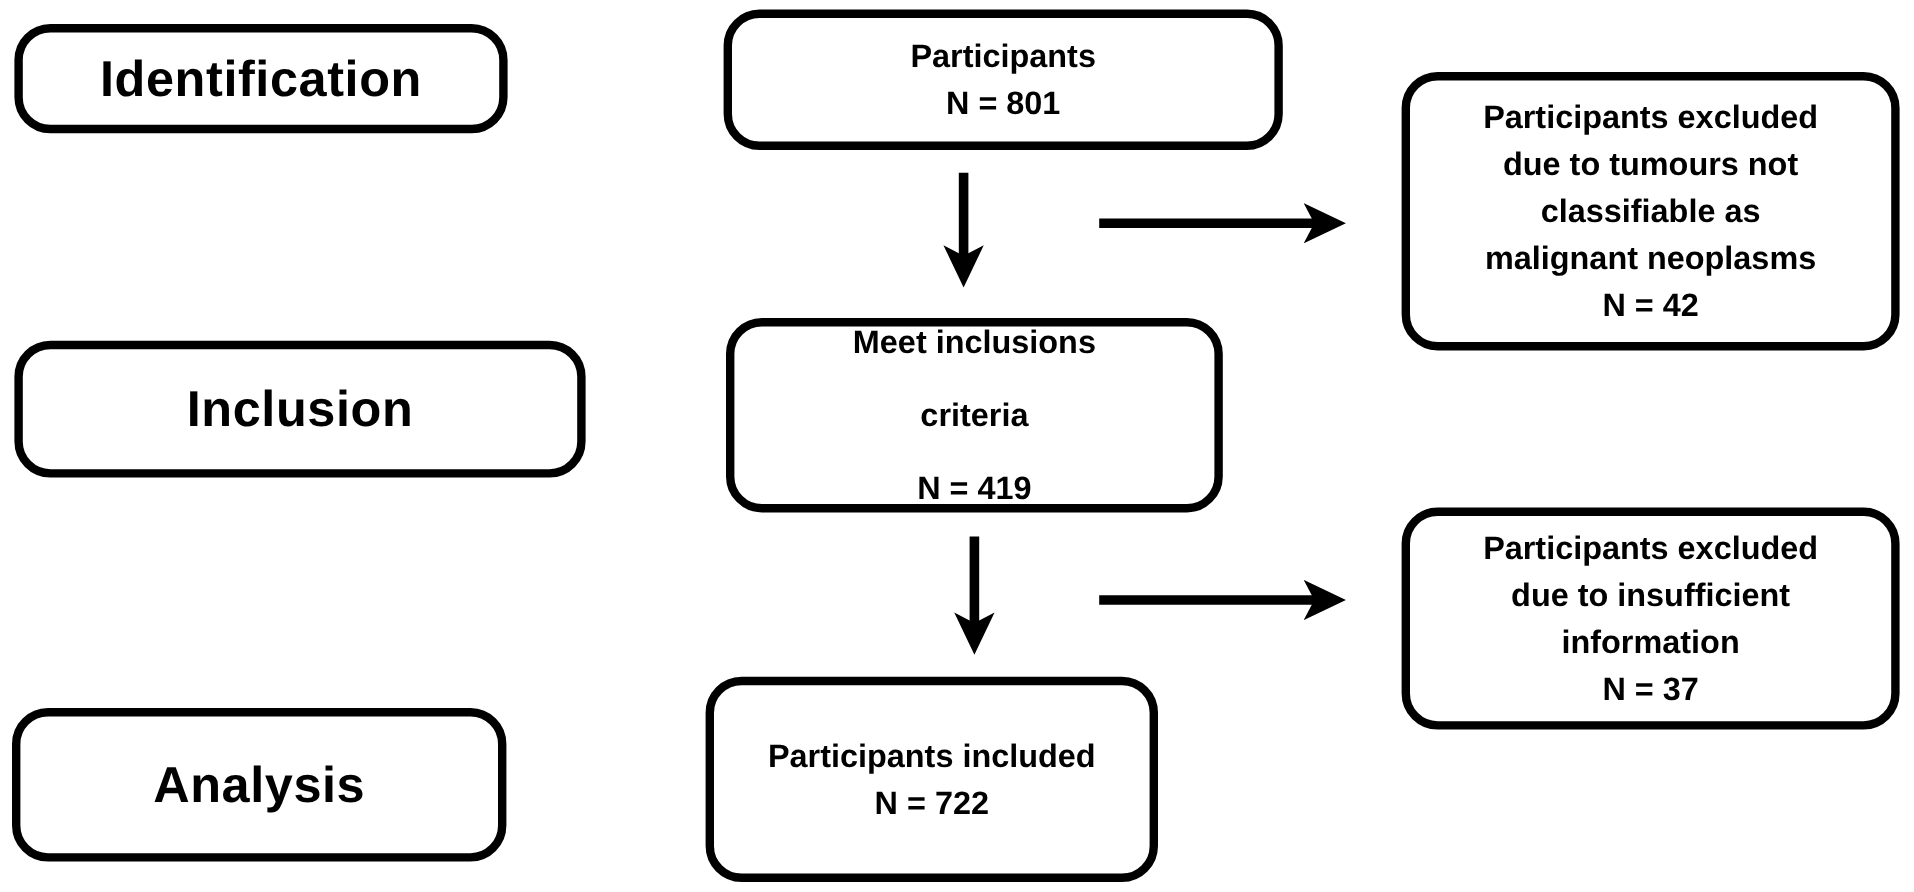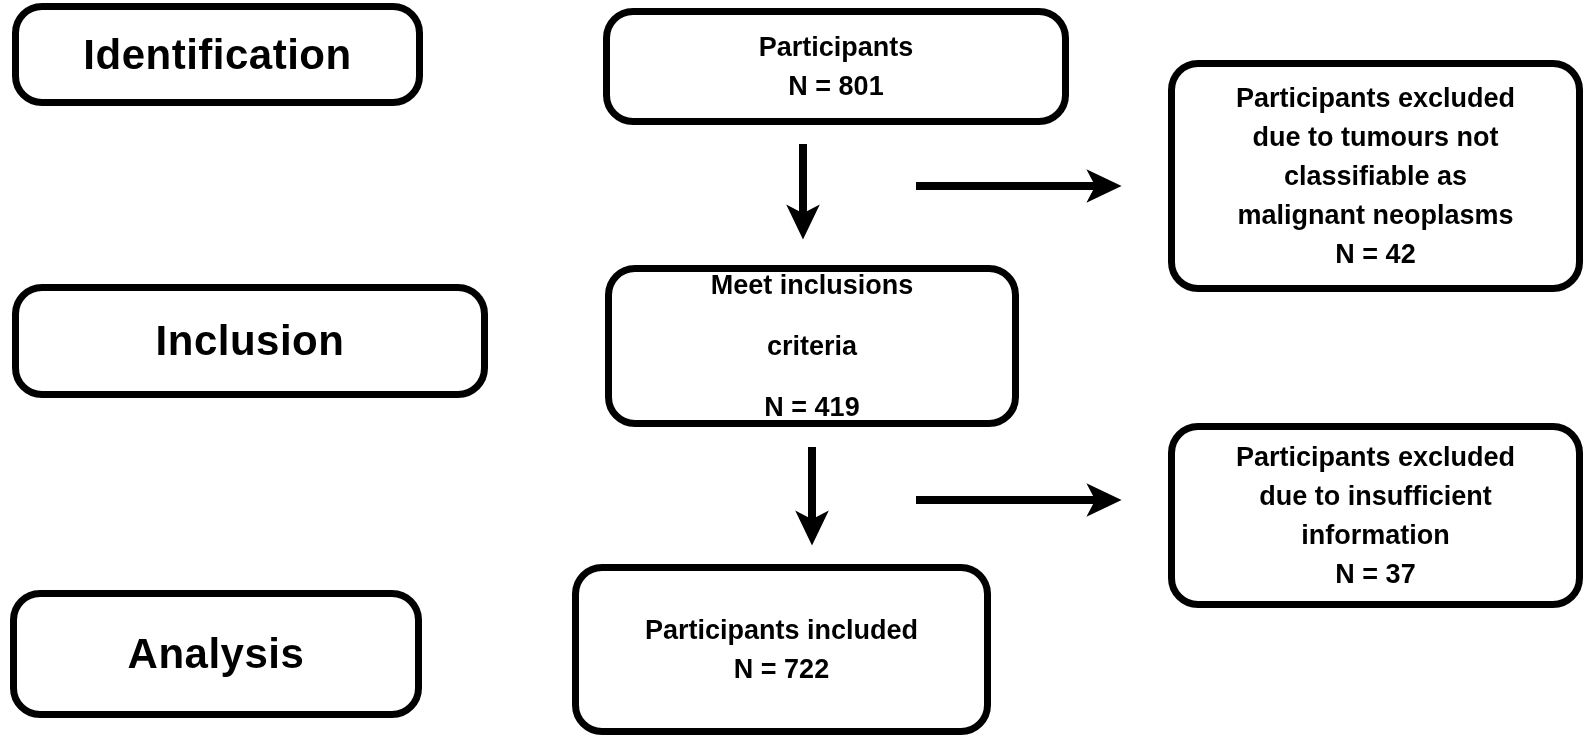--- a/index.html
+++ b/index.html
@@ -40,26 +40,26 @@
   }
   .arrows {
     position: absolute;
     left: 0;
     top: 0;
     width: 1595px;
     height: 743px;
     pointer-events: none;
   }
   
-  .b-identification { left: 12px;  top: 3px;   width: 411px; height: 103px; }
+  .b-identification { left: 12px;  top: 20px;   width: 411px; height: 91px; }
   .b-inclusion      { left: 12px;  top: 284px; width: 476px; height: 114px; }
   .b-analysis       { left: 10px;  top: 590px; width: 412px; height: 128px; }
   .b-participants   { left: 603px; top: 8px;   width: 466px; height: 117px; }
   .b-meet           { left: 605px; top: 265px; width: 414px; height: 162px; gap: 22px; }
-  .b-included       { left: 572px; top: 564px; width: 419px; height: 171px; }
+  .b-included       { left: 588px; top: 564px; width: 377px; height: 171px; }
   .b-excl-tumours   { left: 1168px; top: 60px;  width: 415px; height: 232px; }
   .b-excl-info      { left: 1168px; top: 423px; width: 415px; height: 185px; }
 </style>
 </head>
 <body>
 
 <div class="canvas">
 
   <div class="box b-identification">
     <div class="stage-label">Identification</div>

